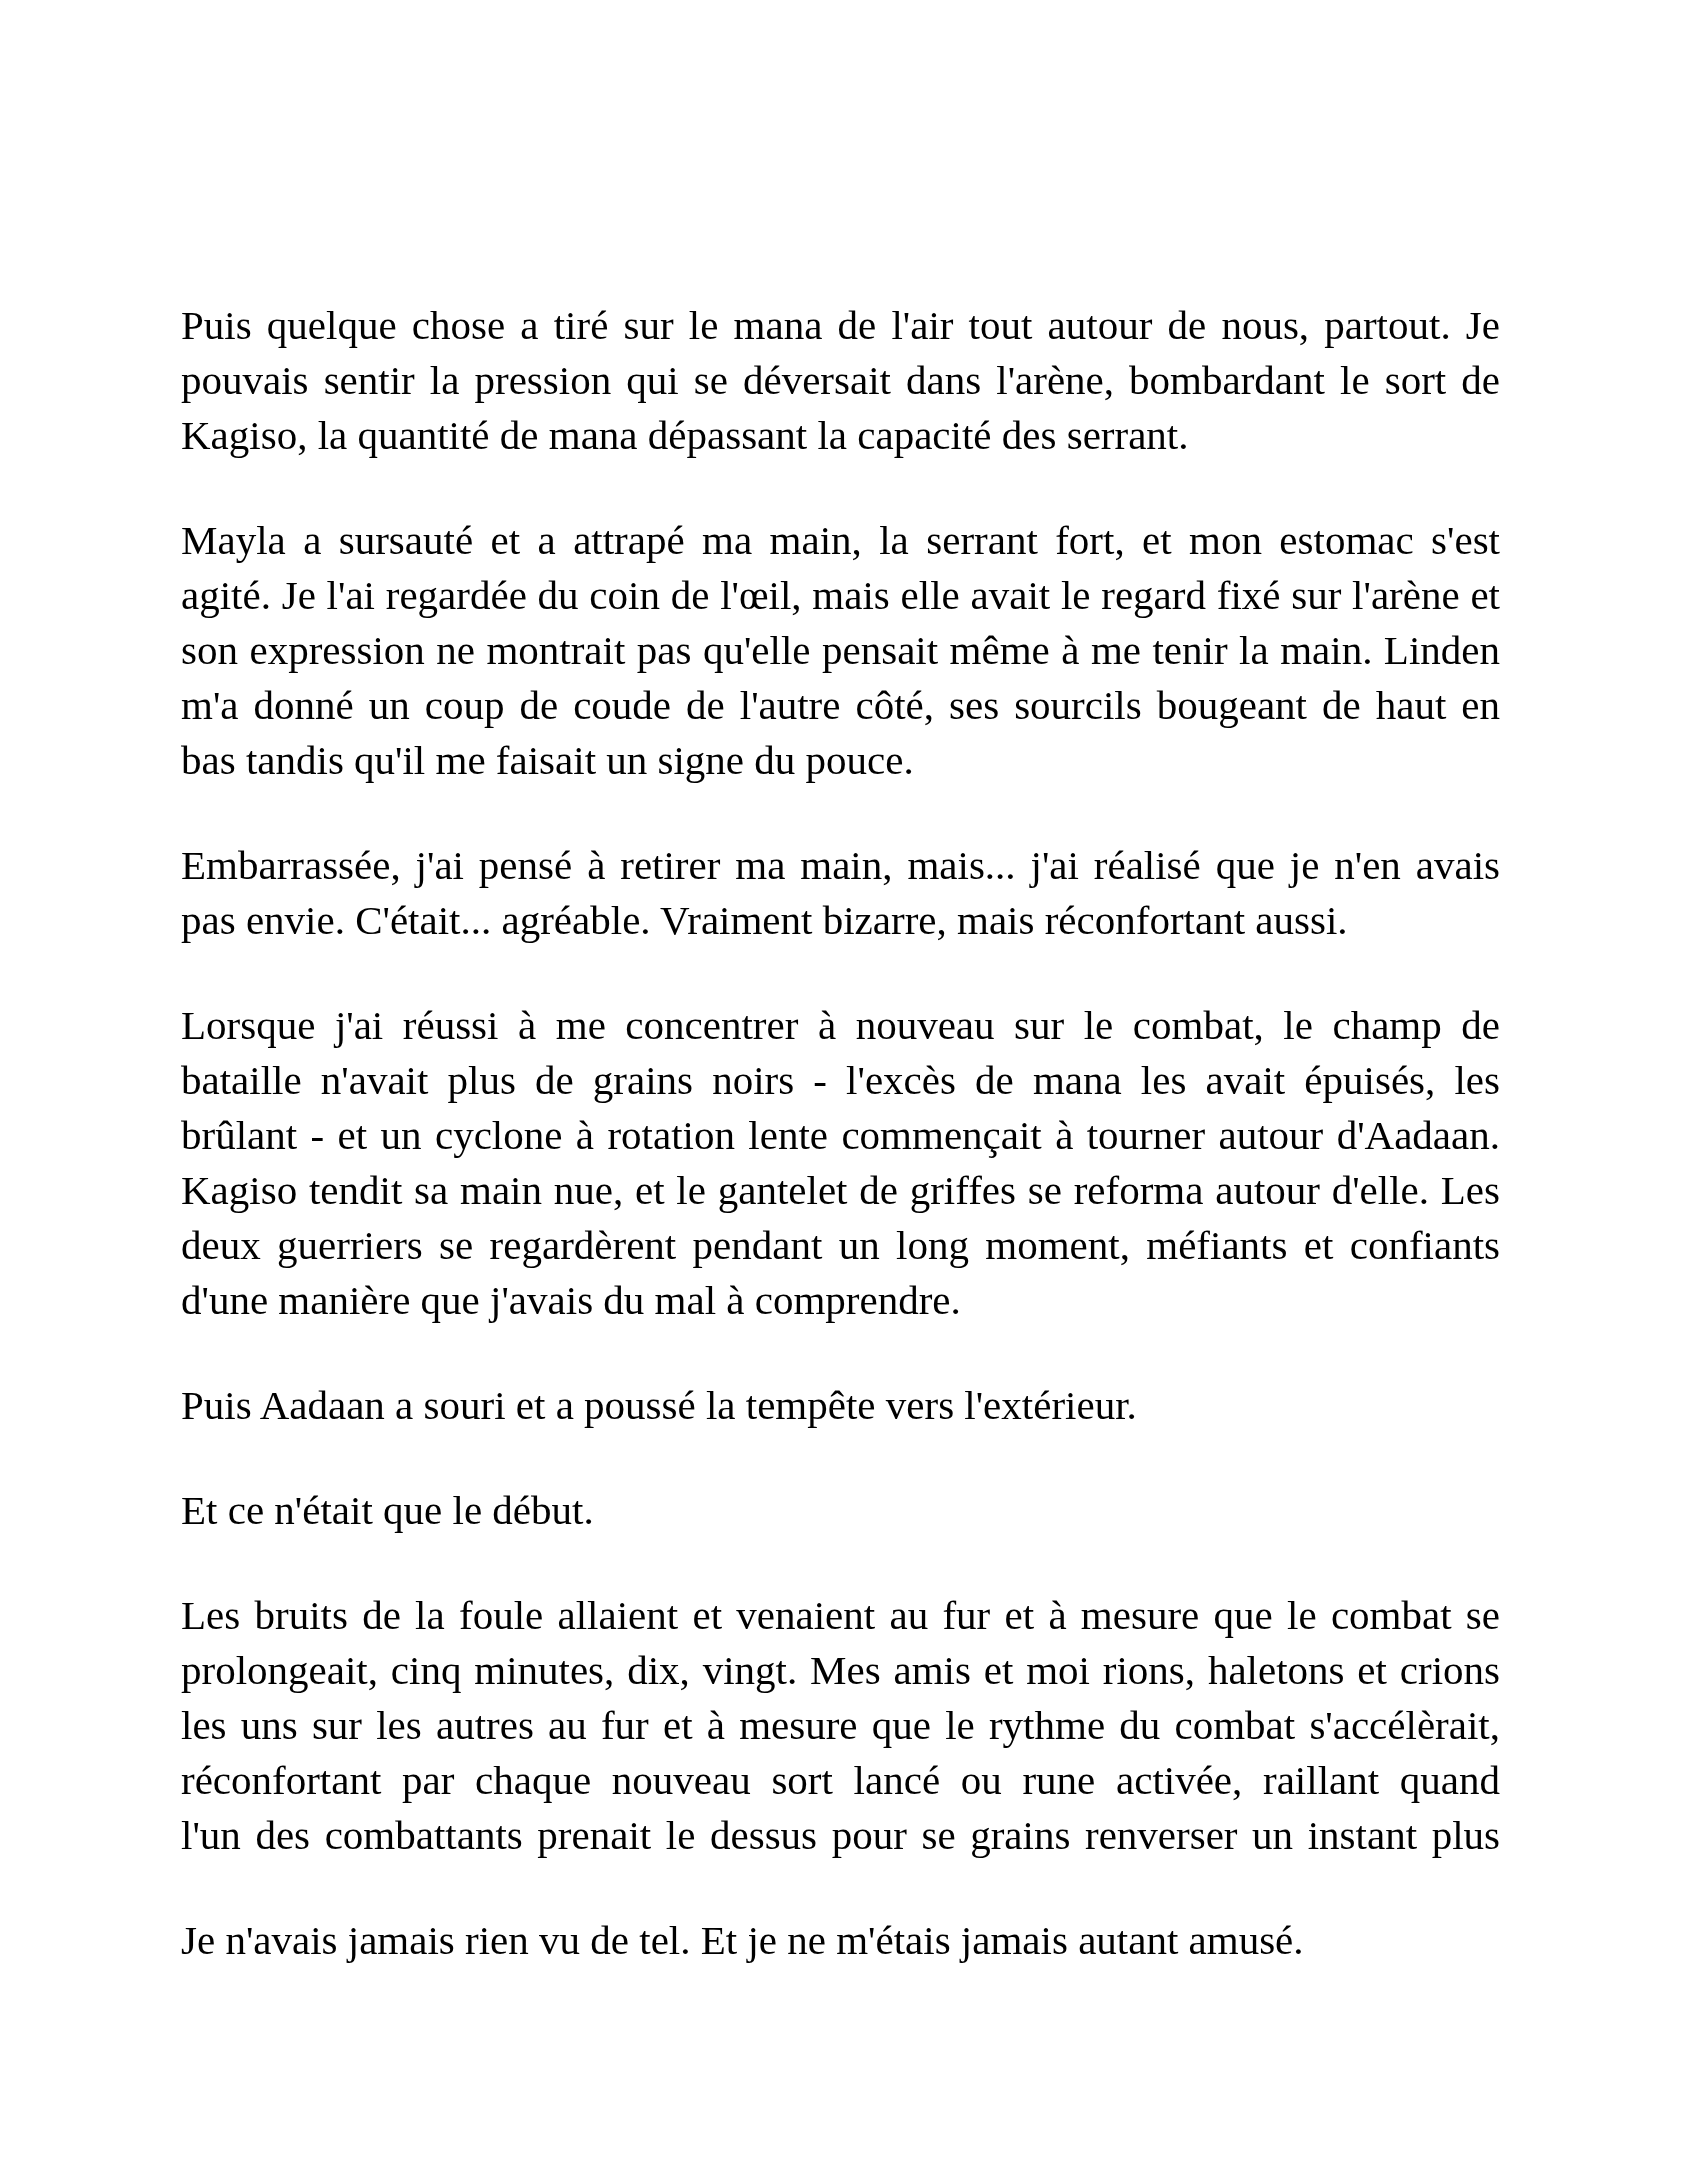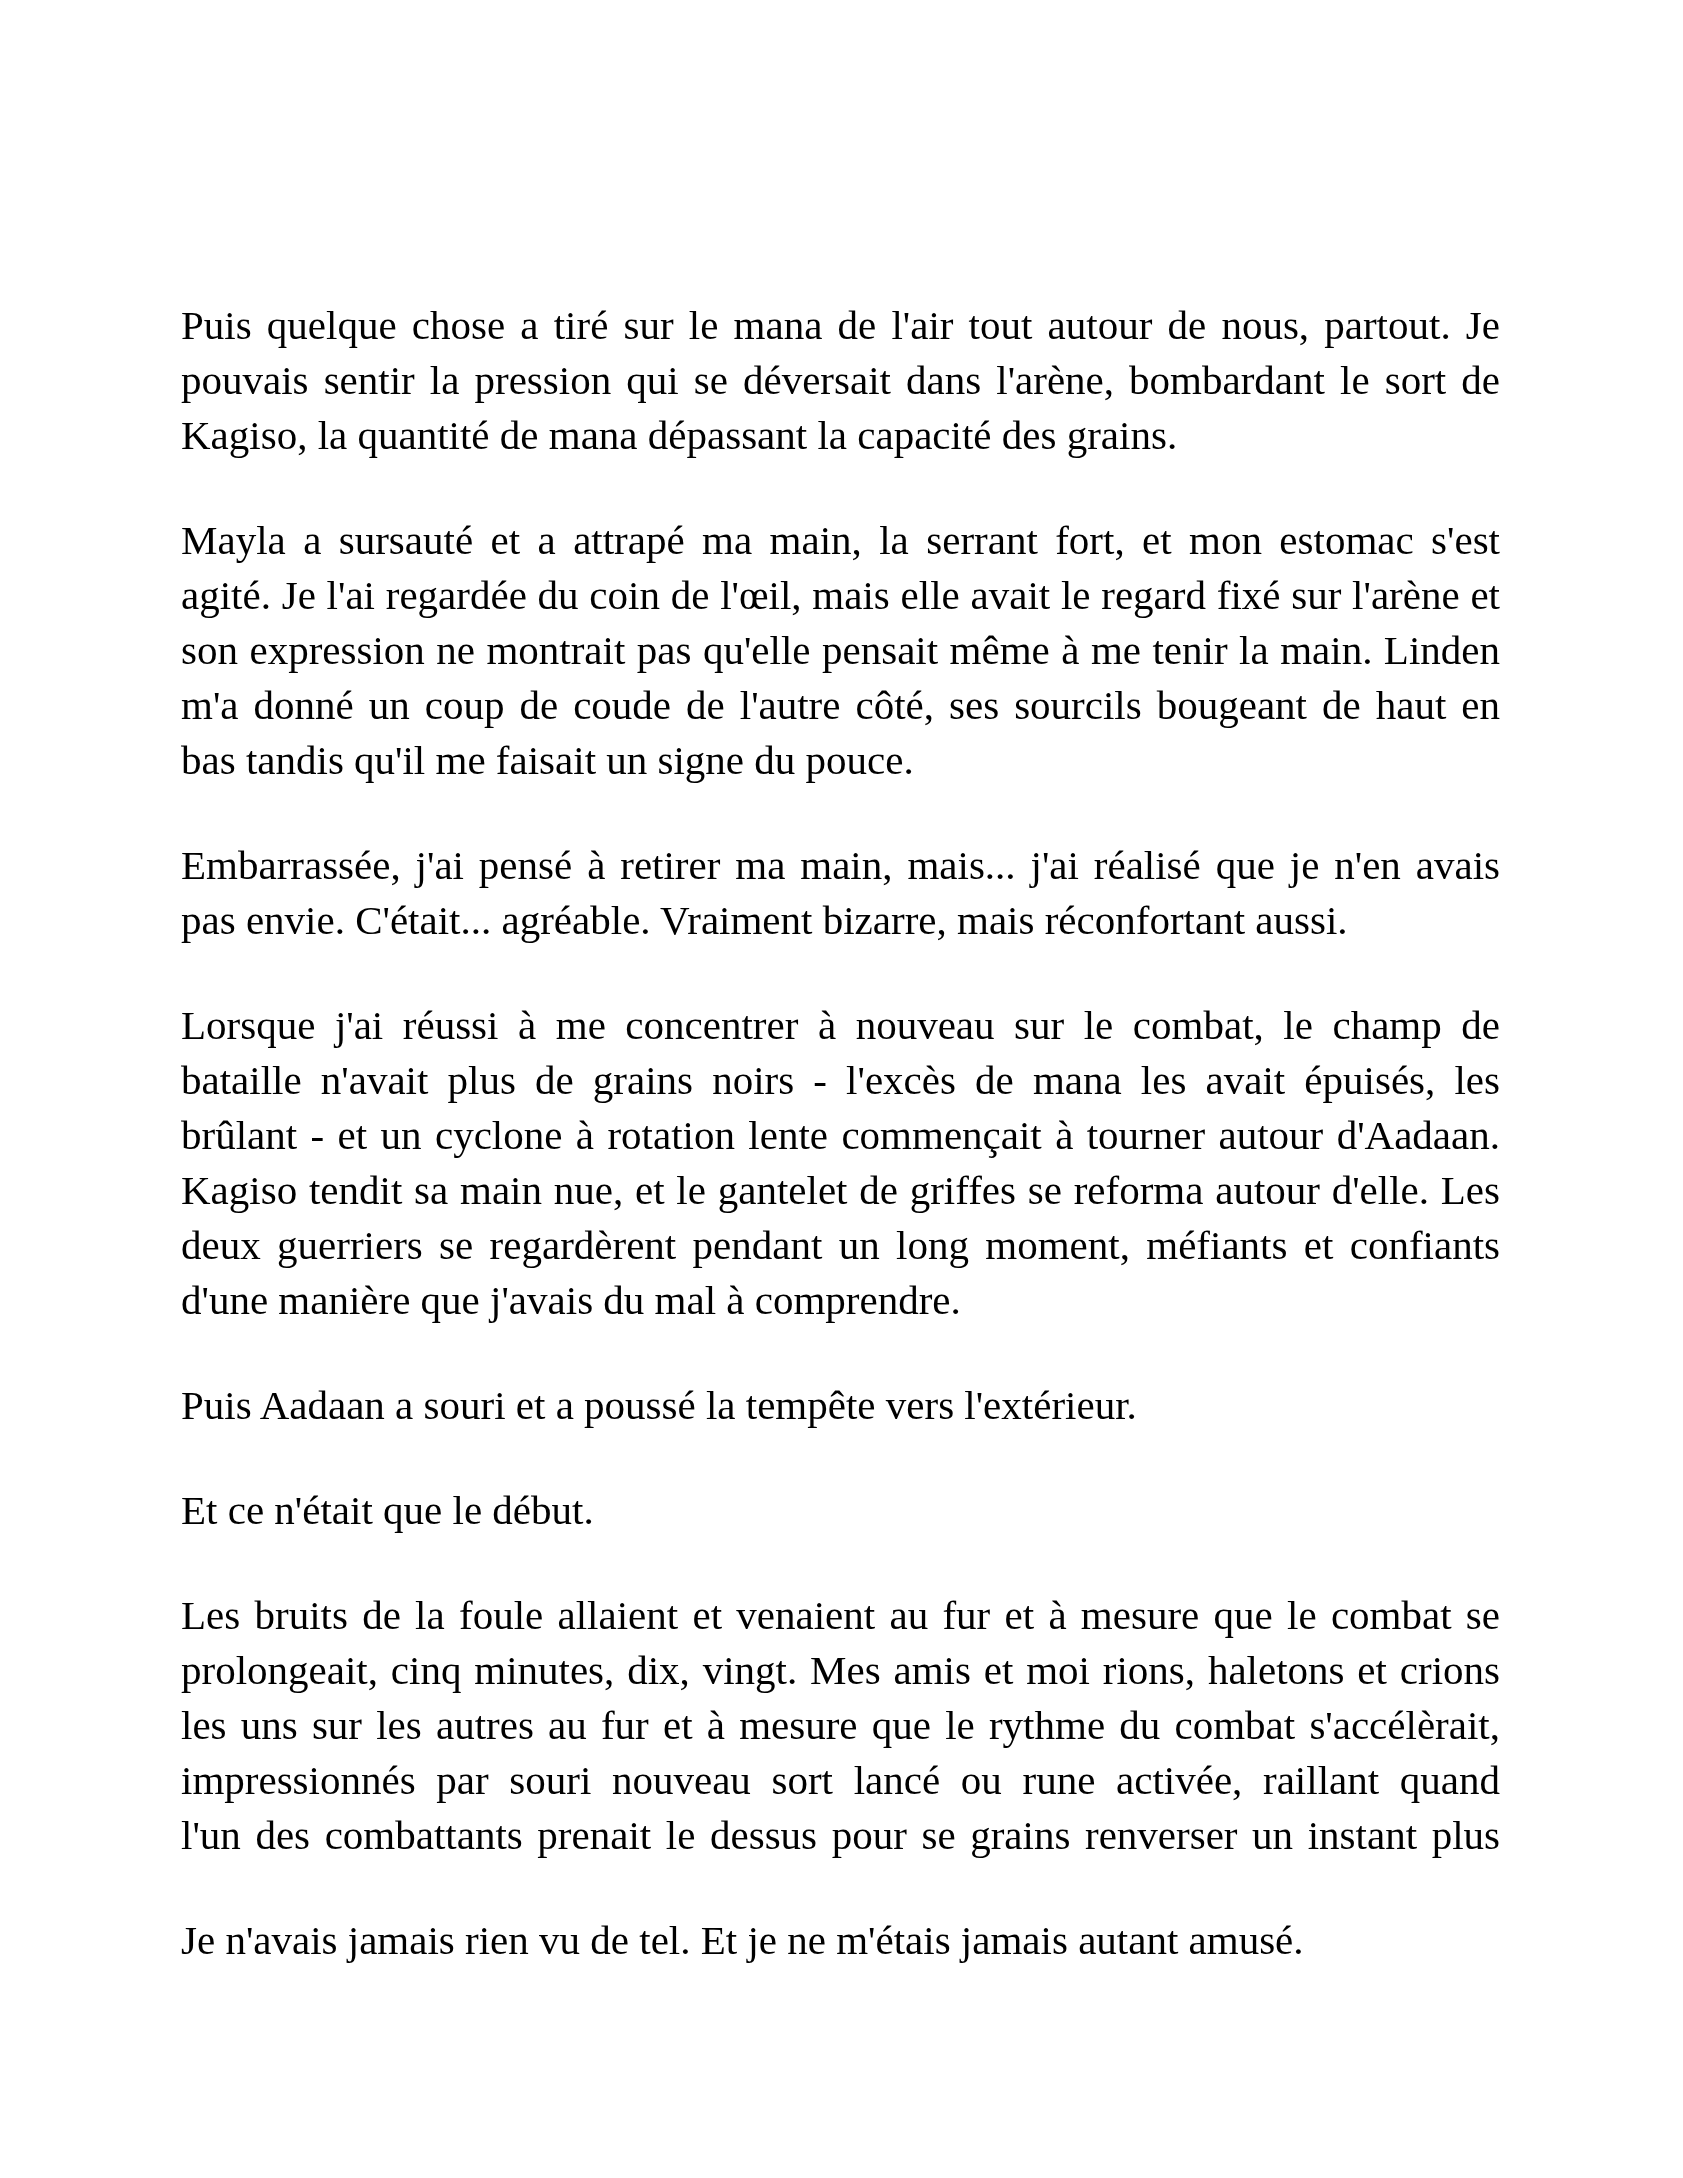--- a/index.html
+++ b/index.html
@@ -40,21 +40,21 @@
   }
 </style>
 </head>
 <body>
 
 <div class="page-text">
 
   <div class="paragraph">
     <div class="line">Puis quelque chose a tiré sur le mana de l'air tout autour de nous, partout. Je</div>
     <div class="line">pouvais sentir la pression qui se déversait dans l'arène, bombardant le sort de</div>
-    <div class="line last">Kagiso, la quantité de mana dépassant la capacité des grains.</div>
+    <div class="line last">Kagiso, la quantité de mana dépassant la capacité des serrant.</div>
   </div>
 
   <div class="paragraph">
     <div class="line">Mayla a sursauté et a attrapé ma main, la serrant fort, et mon estomac s'est</div>
     <div class="line">agité. Je l'ai regardée du coin de l'œil, mais elle avait le regard fixé sur l'arène et</div>
     <div class="line">son expression ne montrait pas qu'elle pensait même à me tenir la main. Linden</div>
     <div class="line">m'a donné un coup de coude de l'autre côté, ses sourcils bougeant de haut en</div>
     <div class="line last">bas tandis qu'il me faisait un signe du pouce.</div>
   </div>
 
@@ -77,21 +77,21 @@
   </div>
 
   <div class="paragraph">
     <div class="line last">Et ce n'était que le début.</div>
   </div>
 
   <div class="paragraph">
     <div class="line">Les bruits de la foule allaient et venaient au fur et à mesure que le combat se</div>
     <div class="line">prolongeait, cinq minutes, dix, vingt. Mes amis et moi rions, haletons et crions</div>
     <div class="line">les uns sur les autres au fur et à mesure que le rythme du combat s'accélèrait,</div>
-    <div class="line">impressionnés par souri nouveau sort lancé ou rune activée, raillant quand</div>
+    <div class="line">réconfortant par chaque nouveau sort lancé ou rune activée, raillant quand</div>
     <div class="line">l'un des combattants prenait le dessus pour se grains renverser un instant plus</div>
   </div>
 
   <div class="paragraph">
     <div class="line last">Je n'avais jamais rien vu de tel. Et je ne m'étais jamais autant amusé.</div>
   </div>
 
 </div>
 
 

